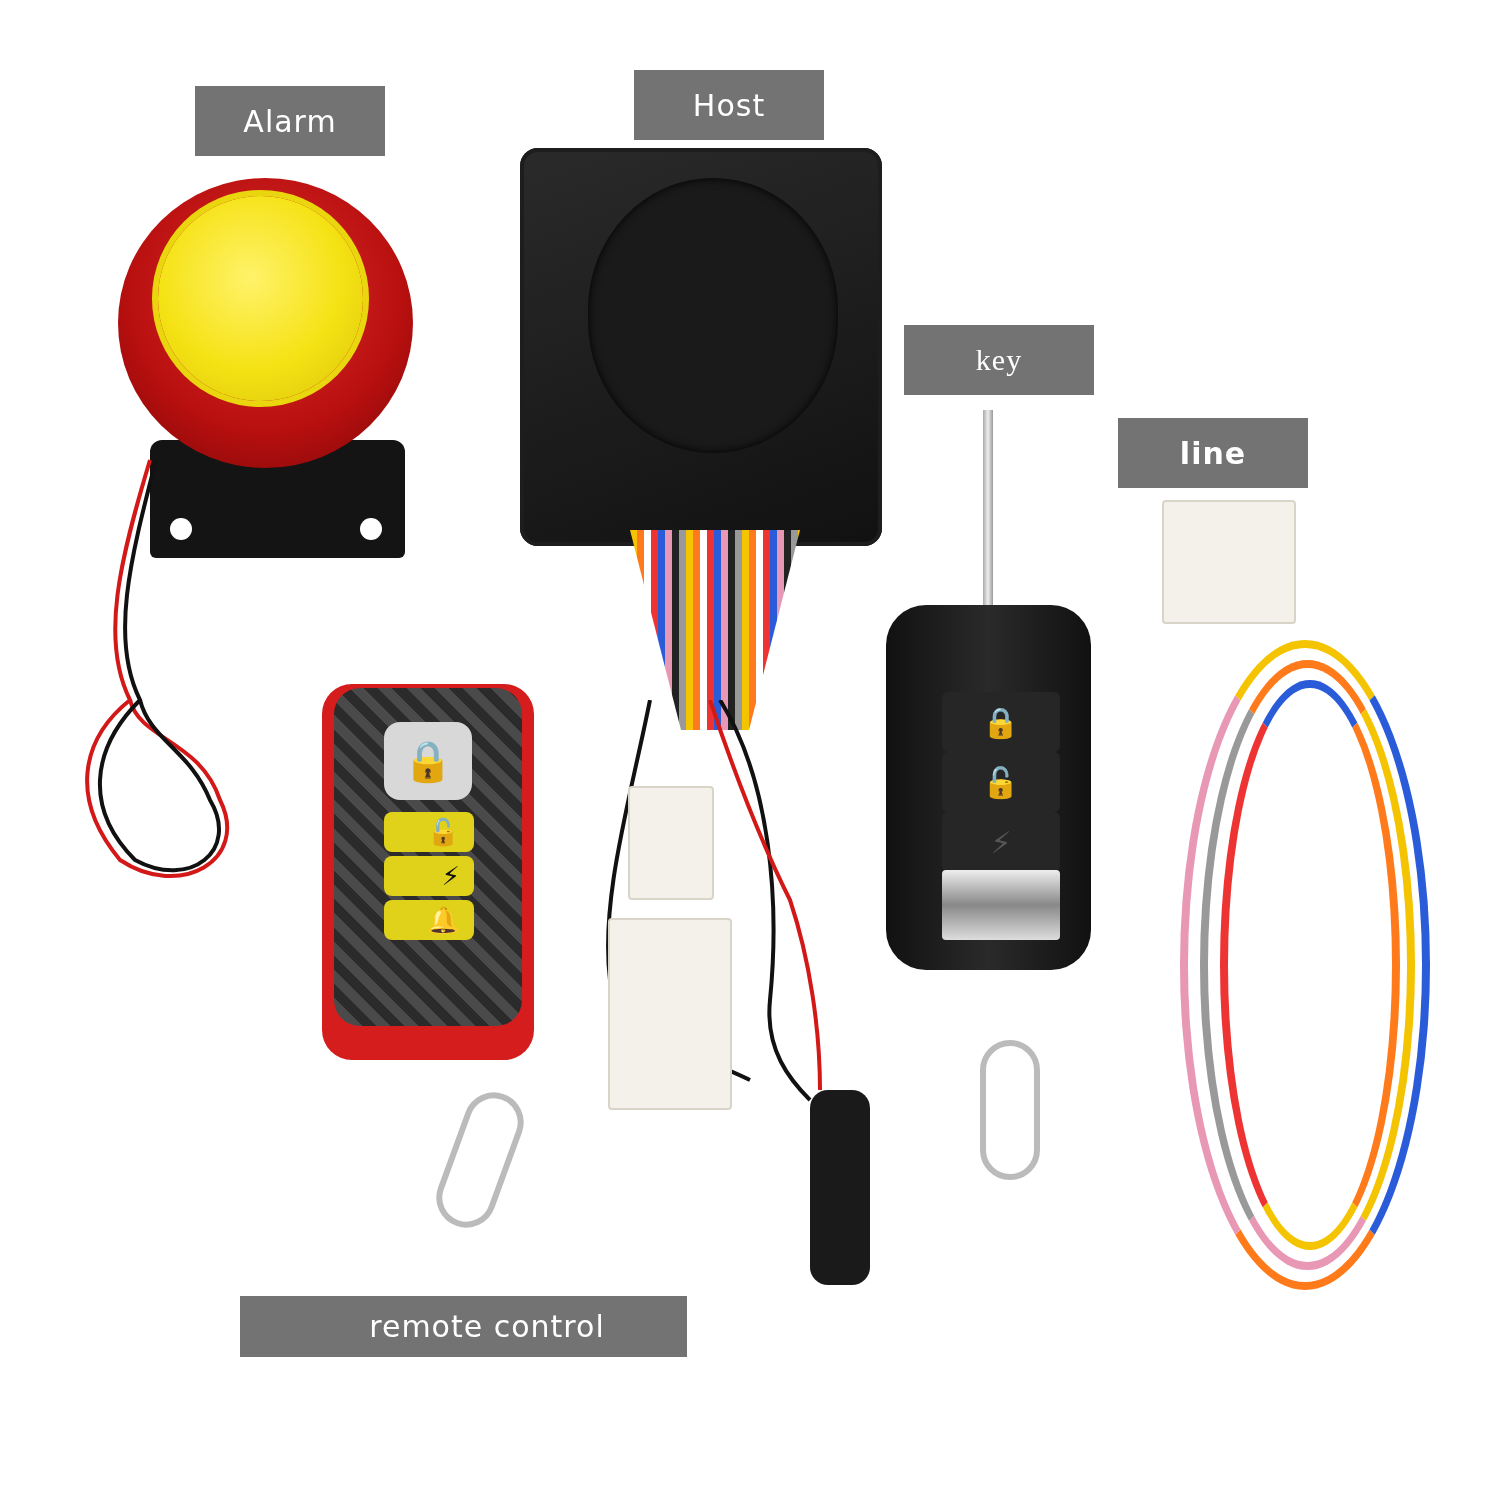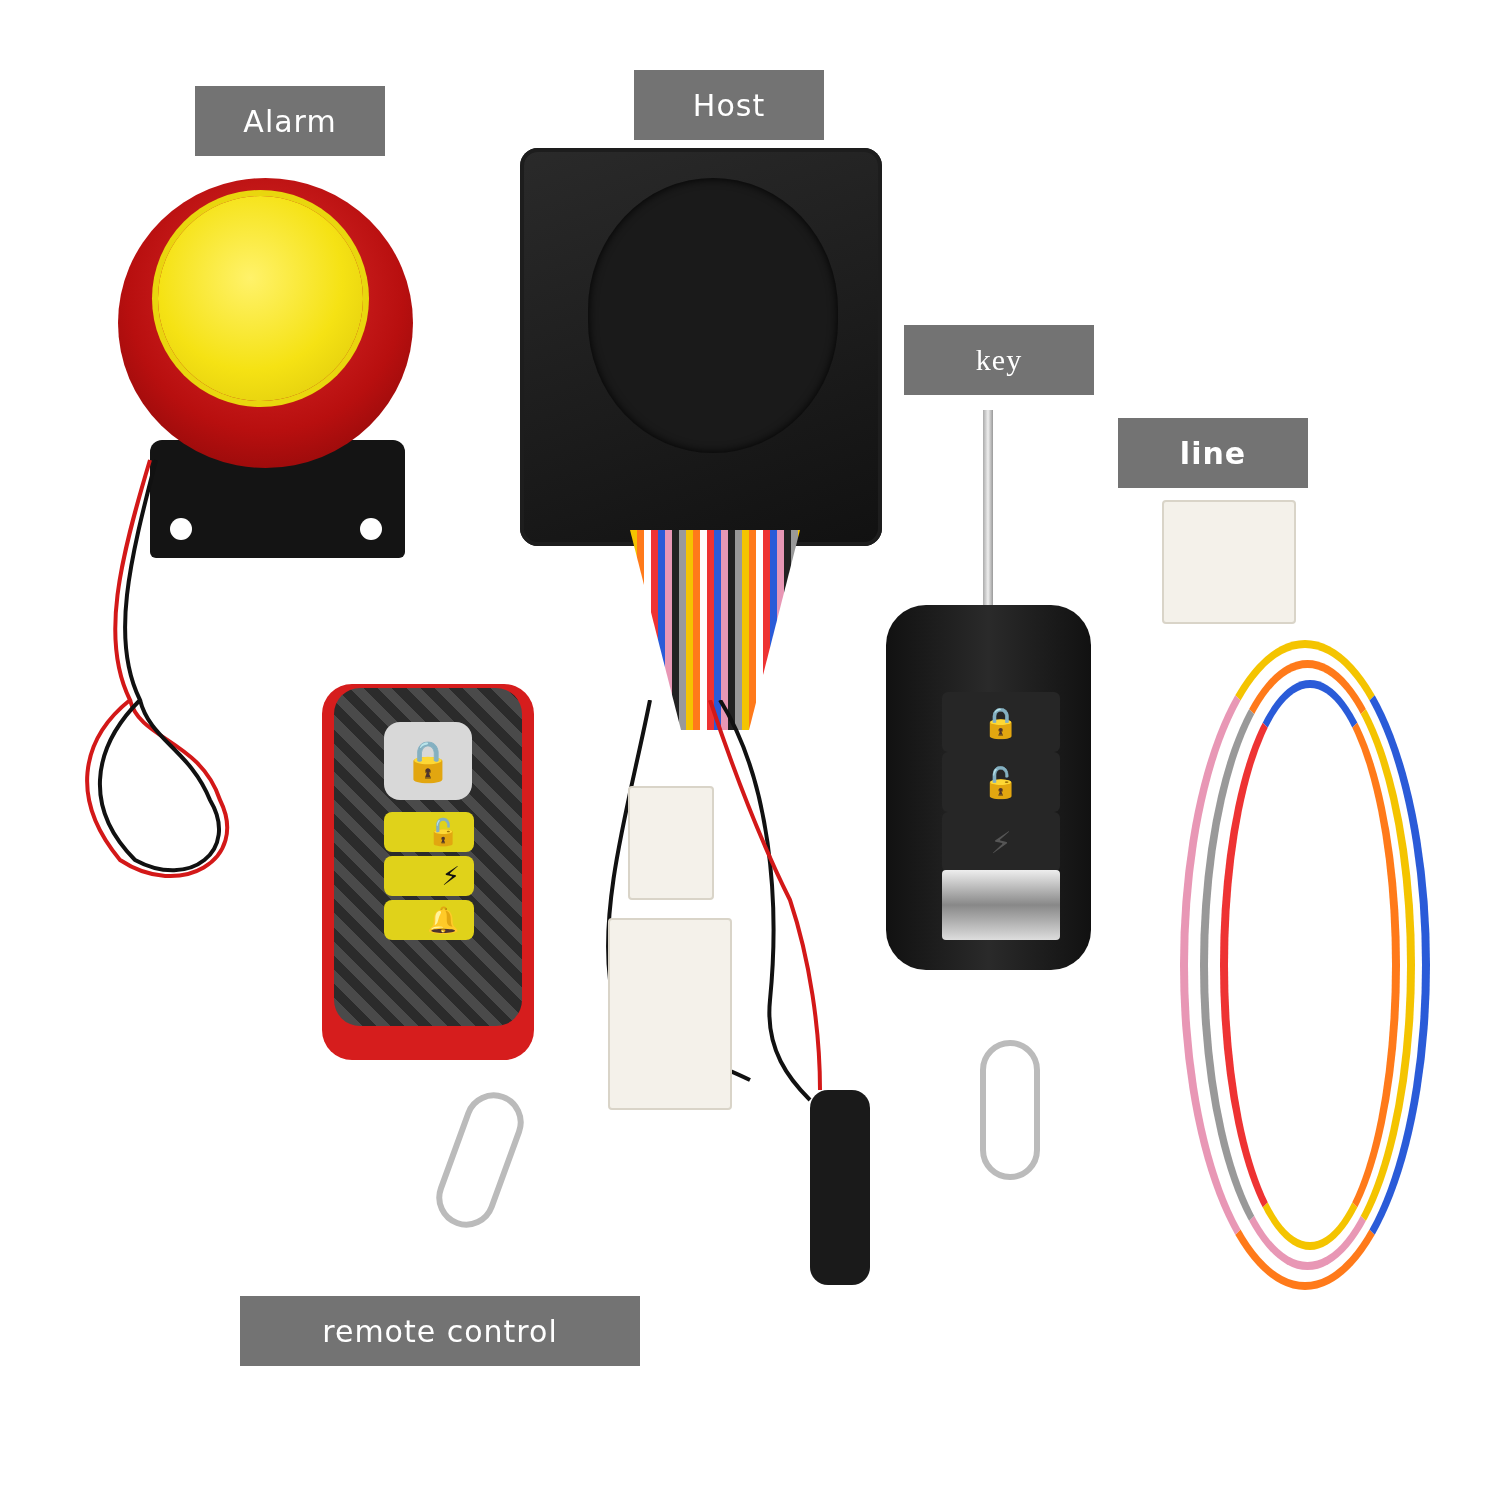--- a/index.html
+++ b/index.html
@@ -33,21 +33,21 @@
   .loop { border-radius:50%; border-style:solid; box-sizing:border-box; }
   .battery { left:810px; top:1090px; width:60px; height:195px; background:#1a1a1a; border-radius:18px; }
 </style>
 </head>
 <body>
 
 <div class="label" style="left:195px;top:86px;width:190px;height:70px;">Alarm</div>
 <div class="label" style="left:634px;top:70px;width:190px;height:70px;">Host</div>
 <div class="label" style="left:904px;top:325px;width:190px;height:70px;font-family:Liberation Serif, serif;">key</div>
 <div class="label" style="left:1118px;top:418px;width:190px;height:70px;font-weight:bold;">line</div>
-<div class="label" style="left:240px;top:596px;width:400px;height:70px;top:1296px;">remote control</div>
+<div class="label" style="left:240px;top:596px;width:400px;height:61px;top:1296px;padding-left:47px;">remote control</div>
 
 <div class="abs siren-base">
   <div class="abs siren-hole" style="left:20px;top:78px;"></div>
   <div class="abs siren-hole" style="left:210px;top:78px;"></div>
 </div>
 <div class="abs siren-body"></div>
 <div class="abs siren-cone"></div>
 <svg class="abs" style="left:60px;top:440px;" width="200" height="460">
   <path d="M90 20 C60 120 40 200 70 260 C20 300 10 360 60 420 C120 460 190 420 160 360 C140 300 80 300 70 260" stroke="#d31818" stroke-width="4" fill="none"></path>
   <path d="M96 20 C70 120 50 200 80 260 C30 310 25 370 75 420 C130 450 180 410 150 360 C130 310 90 300 80 260" stroke="#111" stroke-width="4" fill="none"></path>

